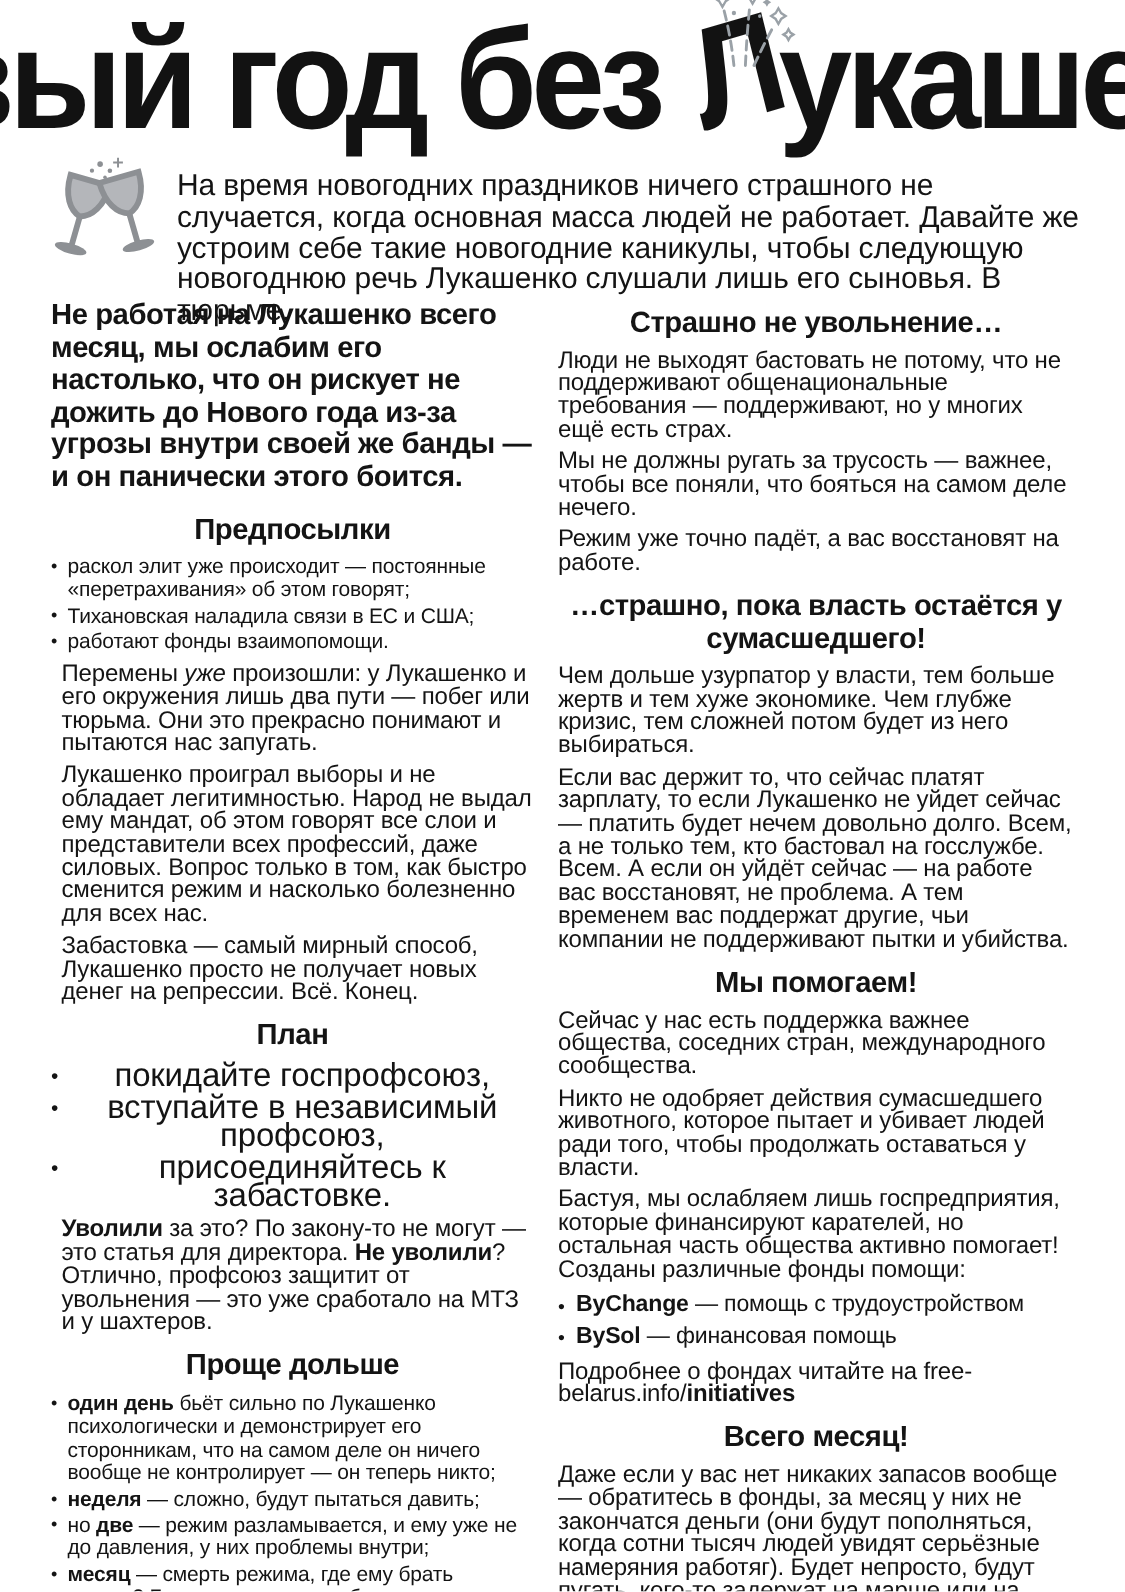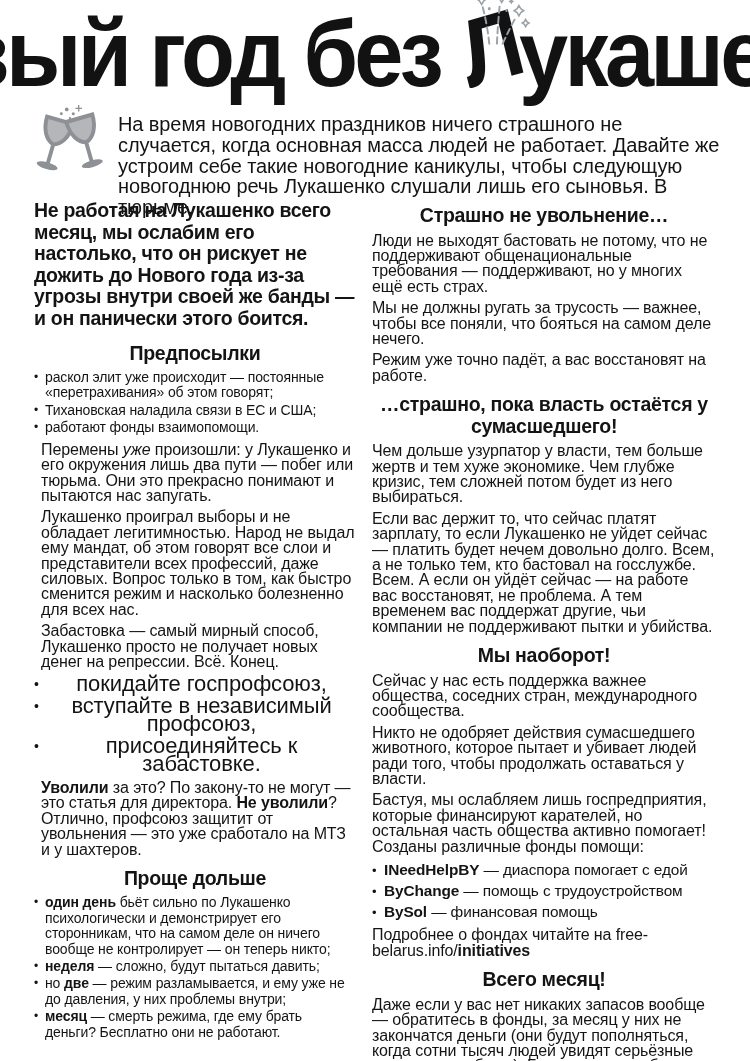--- a/index.html
+++ b/index.html
@@ -105,20 +105,21 @@
         <p class="lead"><span>Не работая на Лукашенко всего месяц, мы ослабим его настолько, что он рискует не дожить до Нового года из-за угрозы внутри своей же банды — и он панически этого боится.</span></p>
         <h2 class=""><span>Предпосылки</span></h2>
         <ul class="blist">
           <li><span>раскол элит уже происходит — постоянные «перетрахивания» об этом говорят;</span></li>
           <li><span>Тихановская наладила связи в ЕС и США;</span></li>
           <li><span>работают фонды взаимопомощи.</span></li>
         </ul>
         <p class="body ind"><span>Перемены </span><em>уже</em><span> произошли: у Лукашенко и его окружения лишь два пути — побег или тюрьма. Они это прекрасно понимают и пытаются нас запугать.</span></p>
         <p class="body ind"><span>Лукашенко проиграл выборы и не обладает легитимностью. Народ не выдал ему мандат, об этом говорят все слои и представители всех профессий, даже силовых. Вопрос только в том, как быстро сменится режим и насколько болезненно для всех нас.</span></p>
         <p class="body ind"><span>Забастовка — самый мирный способ, Лукашенко просто не получает новых денег на репрессии. Всё. Конец.</span></p>
+        <h2 class=""><span>План</span></h2>
         <ul class="blist plan">
           <li><span>покидайте госпрофсоюз,</span></li>
           <li><span>вступайте в независимый профсоюз,</span></li>
           <li><span>присоединяйтесь к забастовке.</span></li>
         </ul>
         <p class="body ind"><b>Уволили</b><span> за это? По закону-то не могут — это статья для директора. </span><b>Не уволили</b><span>? Отлично, профсоюз защитит от увольнения — это уже сработало на МТЗ и у шахтеров.</span></p>
         <h2 class=""><span>Проще дольше</span></h2>
         <ul class="blist">
           <li><b>один день</b><span> бьёт сильно по Лукашенко психологически и демонстрирует его сторонникам, что на самом деле он ничего вообще не контролирует — он теперь никто;</span></li>
           <li><b>неделя</b><span> — сложно, будут пытаться давить;</span></li>
@@ -127,26 +128,25 @@
         </ul>
       </div>
     <div class="col-right">
         <h2 class=""><span>Страшно не увольнение…</span></h2>
         <p class="body"><span>Люди не выходят бастовать не потому, что не поддерживают общенациональные требования — поддерживают, но у многих ещё есть страх.</span></p>
         <p class="body"><span>Мы не должны ругать за трусость — важнее, чтобы все поняли, что бояться на самом деле нечего.</span></p>
         <p class="body"><span>Режим уже точно падёт, а вас восстановят на работе.</span></p>
         <h2 class=""><span>…страшно, пока власть остаётся у сумасшедшего!</span></h2>
         <p class="body"><span>Чем дольше узурпатор у власти, тем больше жертв и тем хуже экономике. Чем глубже кризис, тем сложней потом будет из него выбираться.</span></p>
         <p class="body"><span>Если вас держит то, что сейчас платят зарплату, то если Лукашенко не уйдет сейчас — платить будет нечем довольно долго. Всем, а не только тем, кто бастовал на госслужбе. Всем. А если он уйдёт сейчас — на работе вас восстановят, не проблема. А тем временем вас поддержат другие, чьи компании не поддерживают пытки и убийства.</span></p>
-        <h2 class=""><span>Мы наоборот!</span></h2>
+        <h2 class=""><span>Мы помогаем!</span></h2>
         <p class="body"><span>Сейчас у нас есть поддержка важнее общества, соседних стран, международного сообщества.</span></p>
         <p class="body"><span>Никто не одобряет действия сумасшедшего животного, которое пытает и убивает людей ради того, чтобы продолжать оставаться у власти.</span></p>
         <p class="body"><span>Бастуя, мы ослабляем лишь госпредприятия, которые финансируют карателей, но остальная часть общества активно помогает! Созданы различные фонды помощи:</span></p>
         <ul class="blist funds">
-          <li><b>INeedHelpBY</b><span> — диаспора помогает с едой</span></li>
           <li><b>ByChange</b><span> — помощь с трудоустройством</span></li>
           <li><b>BySol</b><span> — финансовая помощь</span></li>
         </ul>
         <p class="body"><span>Подробнее о фондах читайте на free-belarus.info/</span><b>initiatives</b></p>
         <h2 class=""><span>Всего месяц!</span></h2>
         <p class="body"><span>Даже если у вас нет никаких запасов вообще — обратитесь в фонды, за месяц у них не закончатся деньги (они будут пополняться, когда сотни тысяч людей увидят серьёзные намеряния работяг). Будет непросто, будут пугать, кого-то задержат на марше или на проходной — но это будет происходить и без забастовок.</span></p>
         <h2 class=""><span>Что если он не уйдет до НГ?</span></h2>
         <p class="body"><span>Ослабнет так, что не сможет нас всех терроризировать — сможем давить его ещё сильнее. Чем дольше мы сопротивляемся, тем слабее он становится. Не наоборот.</span></p>
       </div>
   </main>

